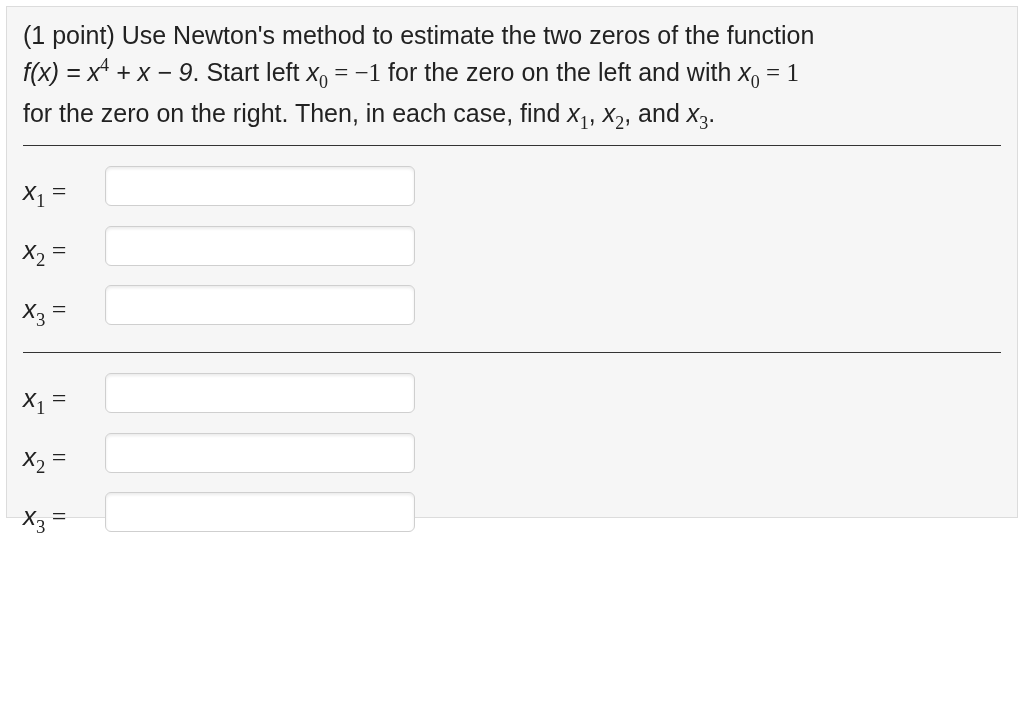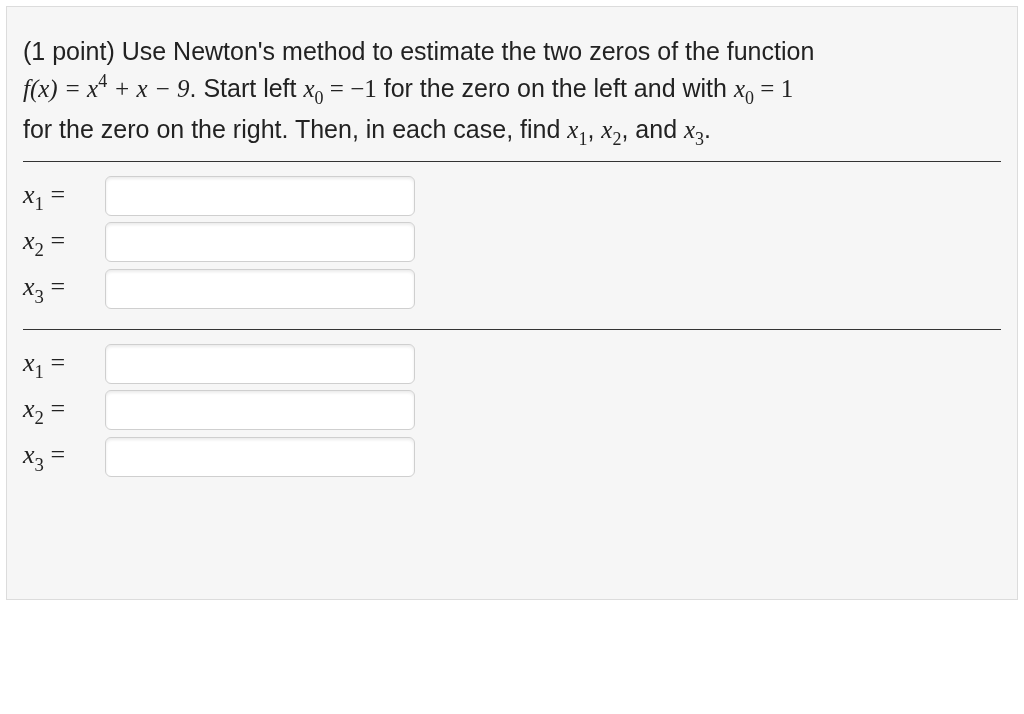--- a/index.html
+++ b/index.html
@@ -7,55 +7,56 @@
     padding: 0;
     width: 1024px;
     height: 714px;
     background: #ffffff;
     font-family: Arial, Helvetica, sans-serif;
   }
   .panel {
     box-sizing: border-box;
     margin: 6px;
     width: 1012px;
-    height: 594px;
+    height: 512px;
     background: #f6f6f6;
     border: 1px solid #dcdcdc;
-    padding: 26px 16px 0 16px;
+    padding: 10px 16px 0 16px;
     font-size: 25px;
     color: #222;
     line-height: 1.45;
   }
   .problem-text {
     margin-bottom: 6px;
   }
   .sub { font-size: 0.72em; vertical-align: sub; position: relative; top: 0.05em; }
   .sup { font-size: 0.72em; vertical-align: super; position: relative; top: -0.05em; }
   .math { font-family: "Times New Roman", Times, serif; }
-  .math-i { font-family: Liberation Serif, serif; font-style: italic; }
+  .math-i { font-family: Liberation Sans, sans-serif; font-style: italic; }
   hr.rule {
     border: none;
     border-top: 1px solid #333;
     margin: 10px 0 14px 0;
   }
   .section-heading {
     font-family: "Times New Roman", Times, serif;
     font-size: 26px;
     margin: 10px 0 22px 0;
   }
   .field-row {
     display: flex;
     align-items: center;
     margin: 6px 0;
   }
   .field-label {
     font-family: "Times New Roman", Times, serif;
     font-size: 26px;
     width: 82px;
     text-align: left;
+    margin-top: 13px;
   }
   .answer-input {
     width: 310px;
     height: 40px;
     border: 1px solid #cfcfcf;
     border-radius: 6px;
     background: #fff;
     box-shadow: inset 0 2px 3px rgba(0,0,0,0.08);
     font-size: 20px;
     padding: 0 10px;

